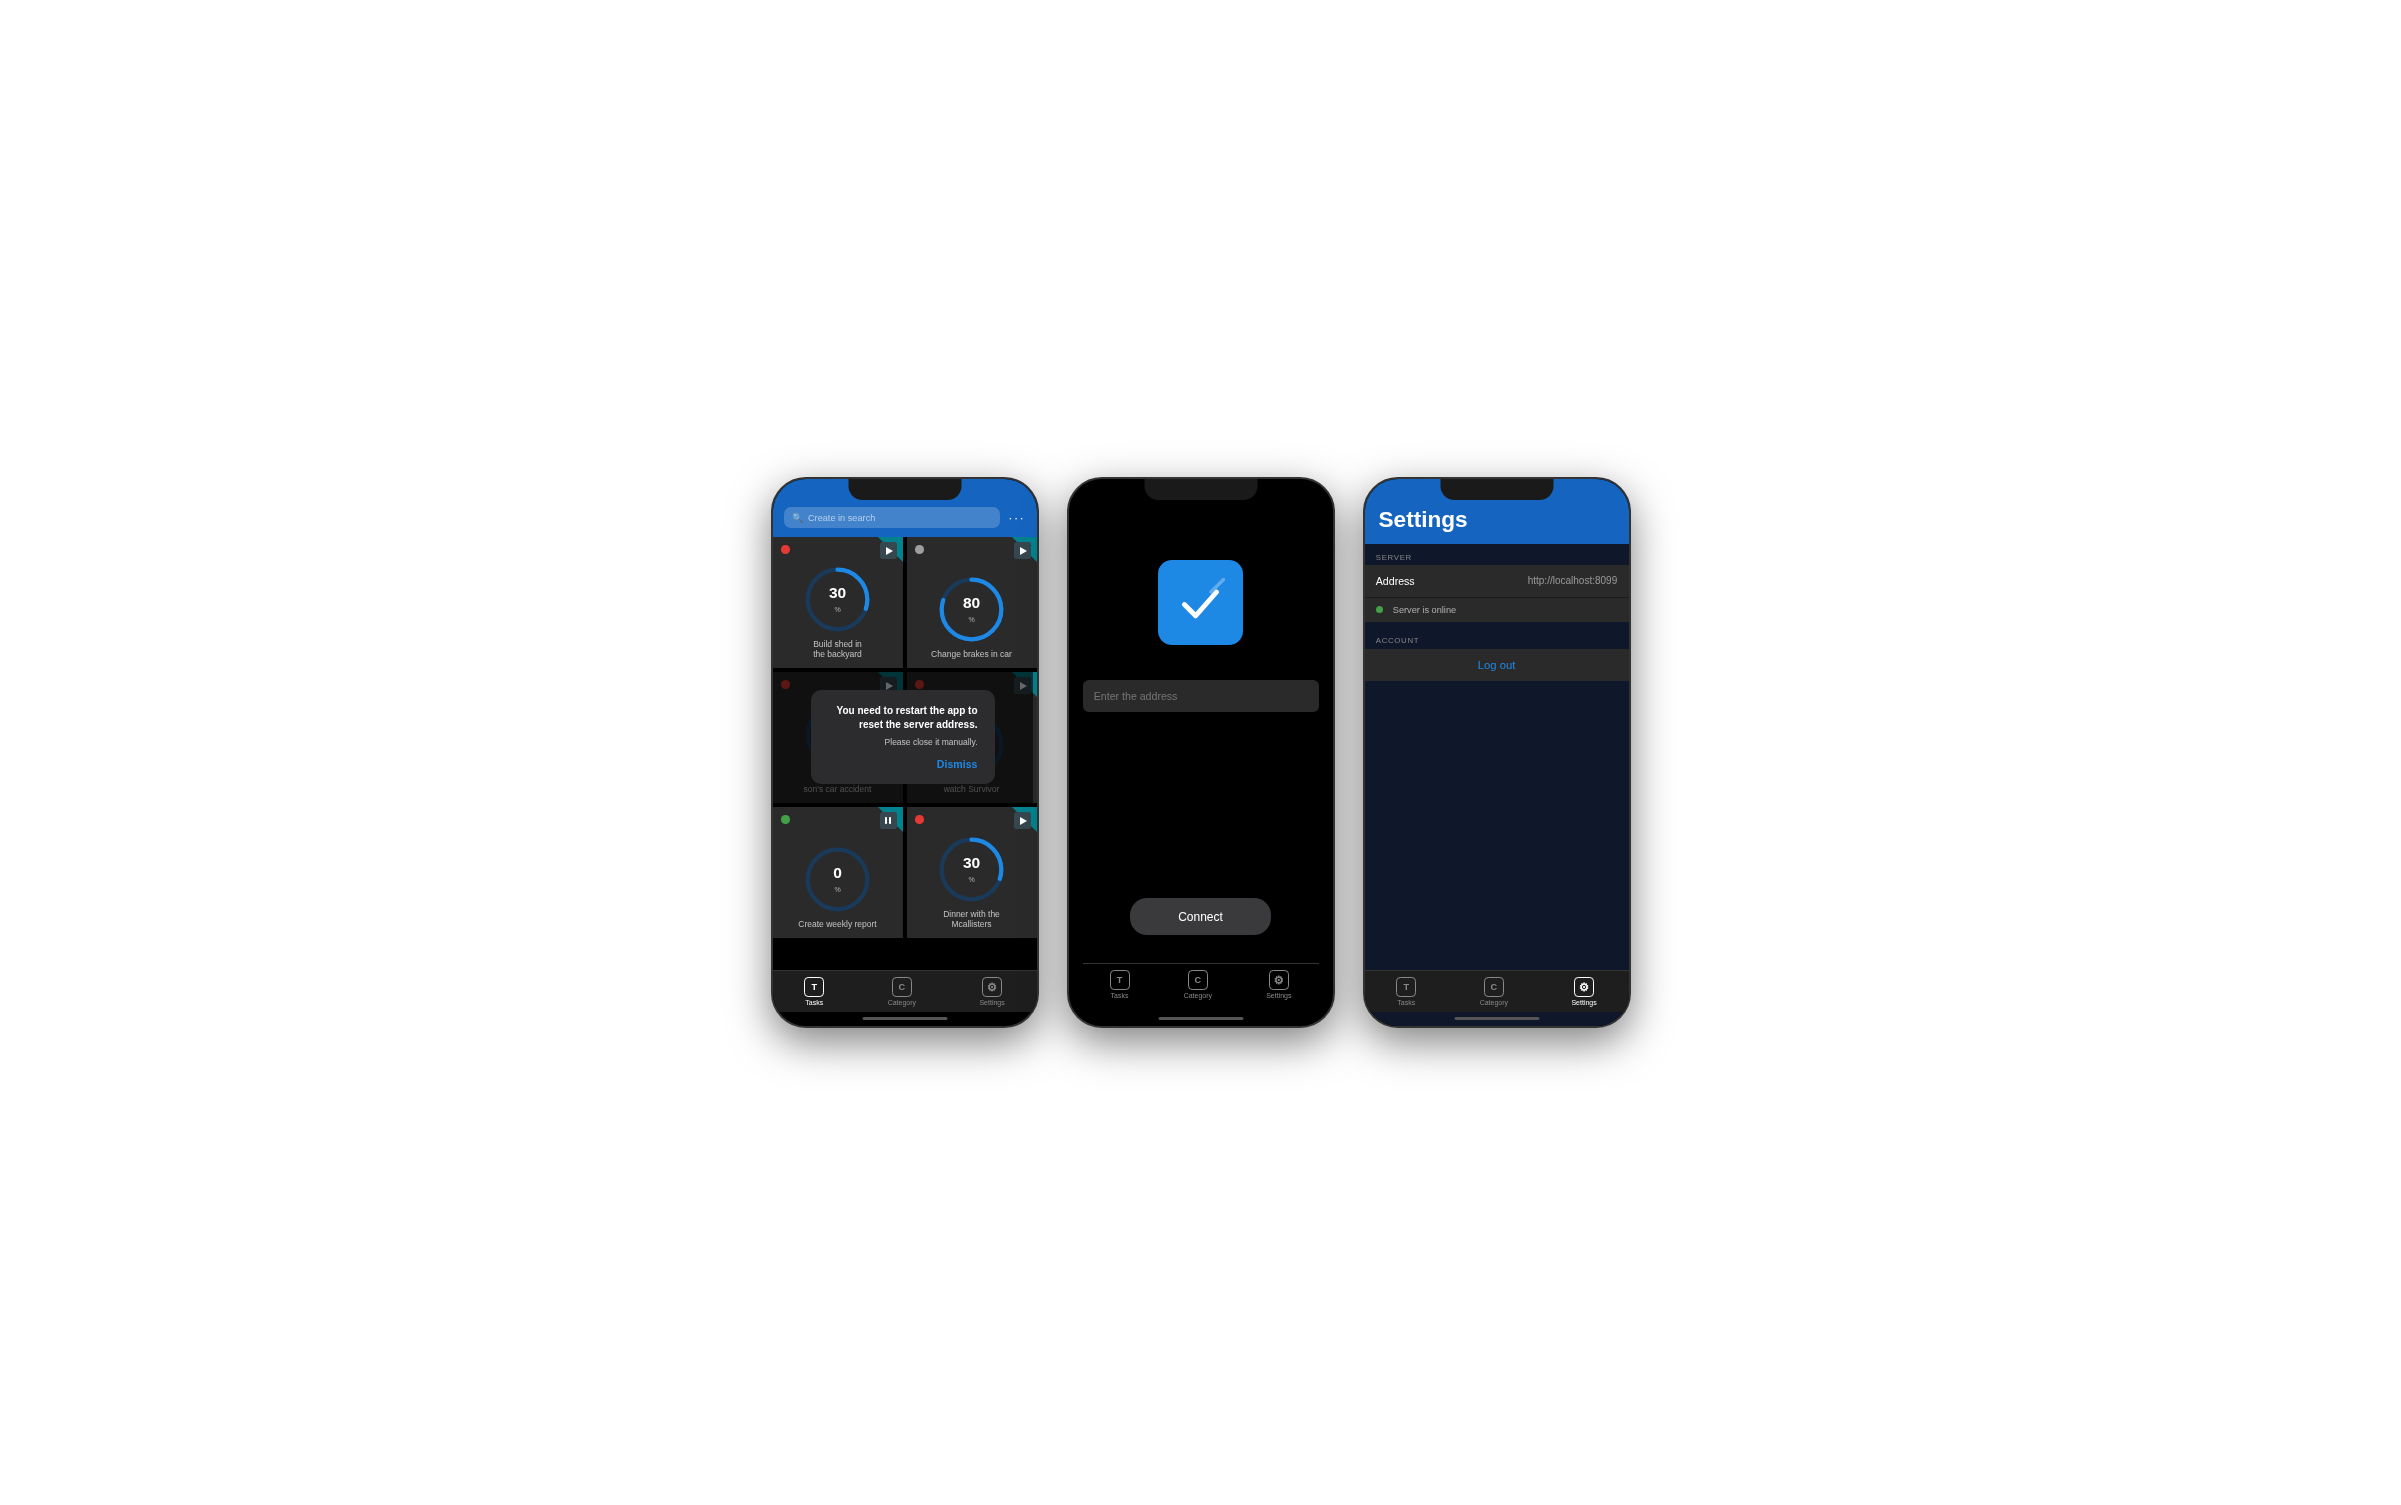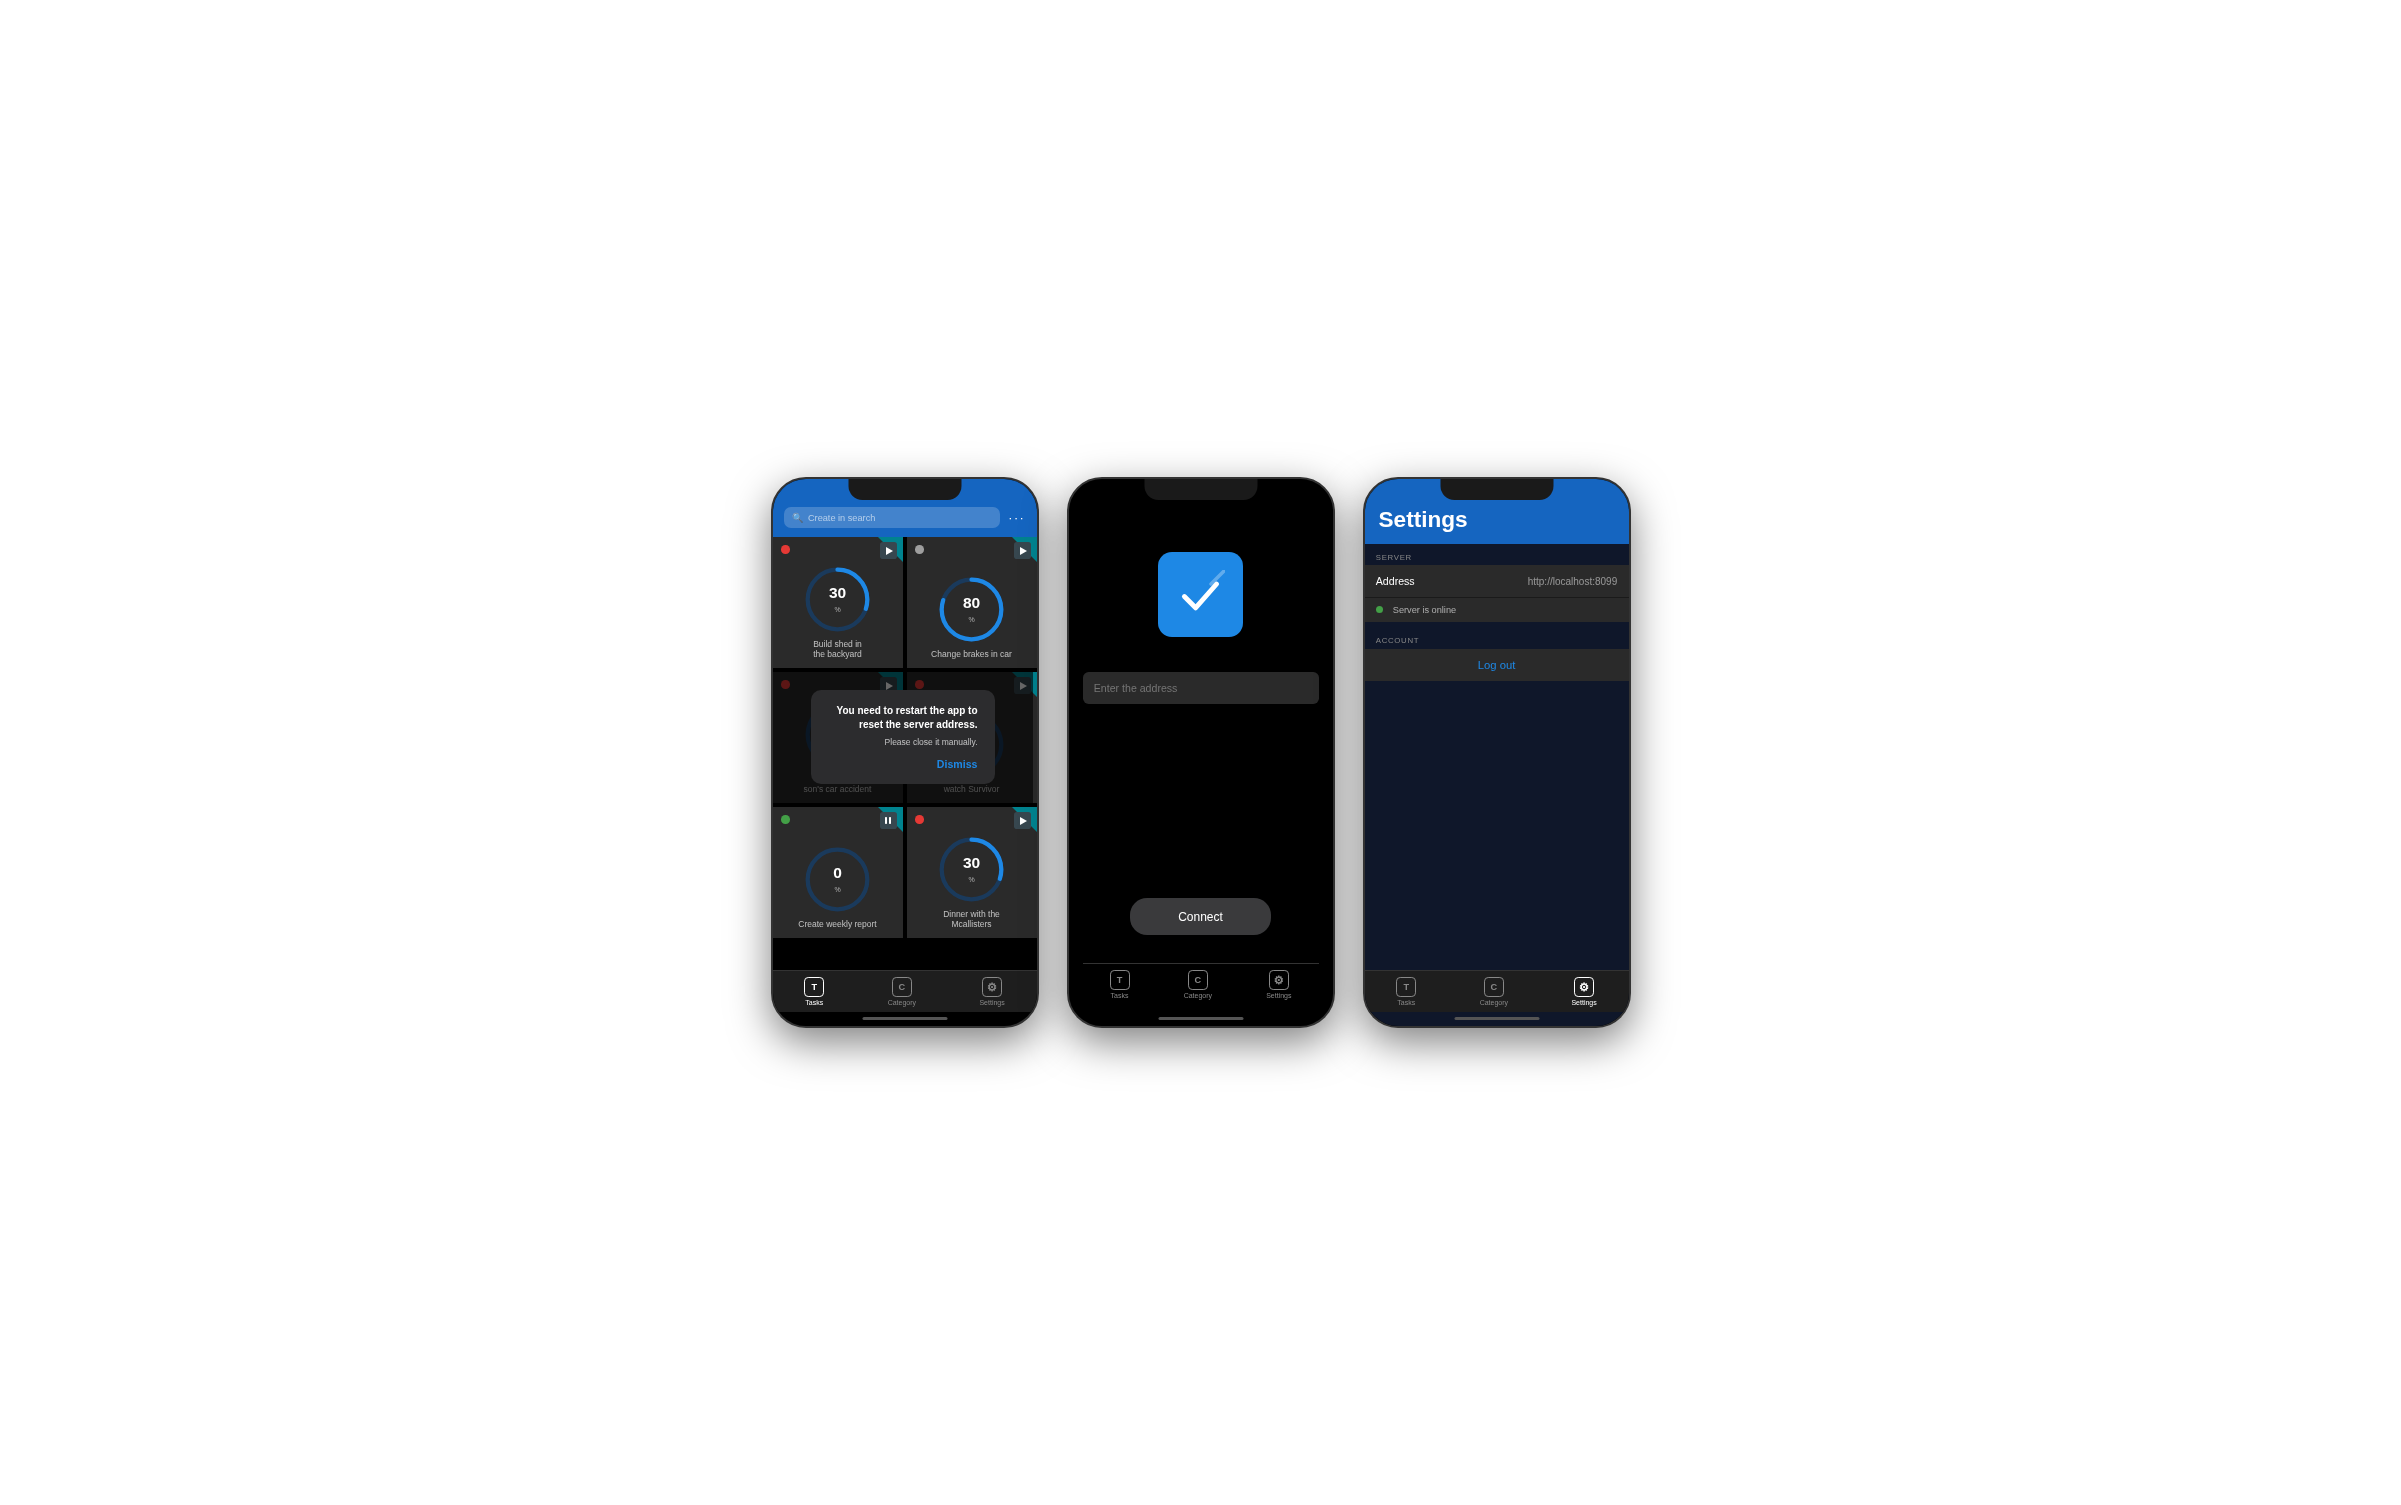--- a/index.html
+++ b/index.html
@@ -352,21 +352,21 @@
       color: #888;
       font-size: 7.8px;
       text-transform: uppercase;
       letter-spacing: 0.7px;
     }
     .settings-row {
       background: #2a2a2a;
       padding: 10px 11.3px;
       display: flex;
       justify-content: space-between;
-      align-items: flex-end;
+      align-items: flex-start;
       border-bottom: 0.7px solid #1a1a1a;
     }
     .settings-row-label {
       color: white;
       font-size: 10.6px;
     }
     .settings-row-value {
       color: rgba(255,255,255,0.5);
       font-size: 10px;
     }
@@ -560,21 +560,21 @@
           <span class="tab-label">Settings</span>
         </div>
       </div>
 
     </div>
     <div class="phone-home-indicator"></div>
   </div>
 
   <div class="phone">
     <div class="phone-notch"></div>
-    <div class="phone-screen" style="background:#000; display:flex; flex-direction:column; align-items:center; justify-content:space-between; padding: 31px 14px 21px;">
+    <div class="phone-screen" style="background:#000; display:flex; flex-direction:column; align-items:center; justify-content:space-between; padding: 39px 14px 21px;">
 
       <div style="display:flex; flex-direction:column; align-items:center; width:100%;">
 
         <div class="connect-logo">
           <svg class="checkmark-svg" viewBox="0 0 70 70">
             <polyline points="12,38 28,54 58,20" fill="none" stroke="white" stroke-width="7" stroke-linecap="round" stroke-linejoin="round"></polyline>
             <line x1="50" y1="20" x2="70" y2="0" stroke="rgba(255,255,255,0.3)" stroke-width="5" stroke-linecap="round"></line>
           </svg>
         </div>
 

